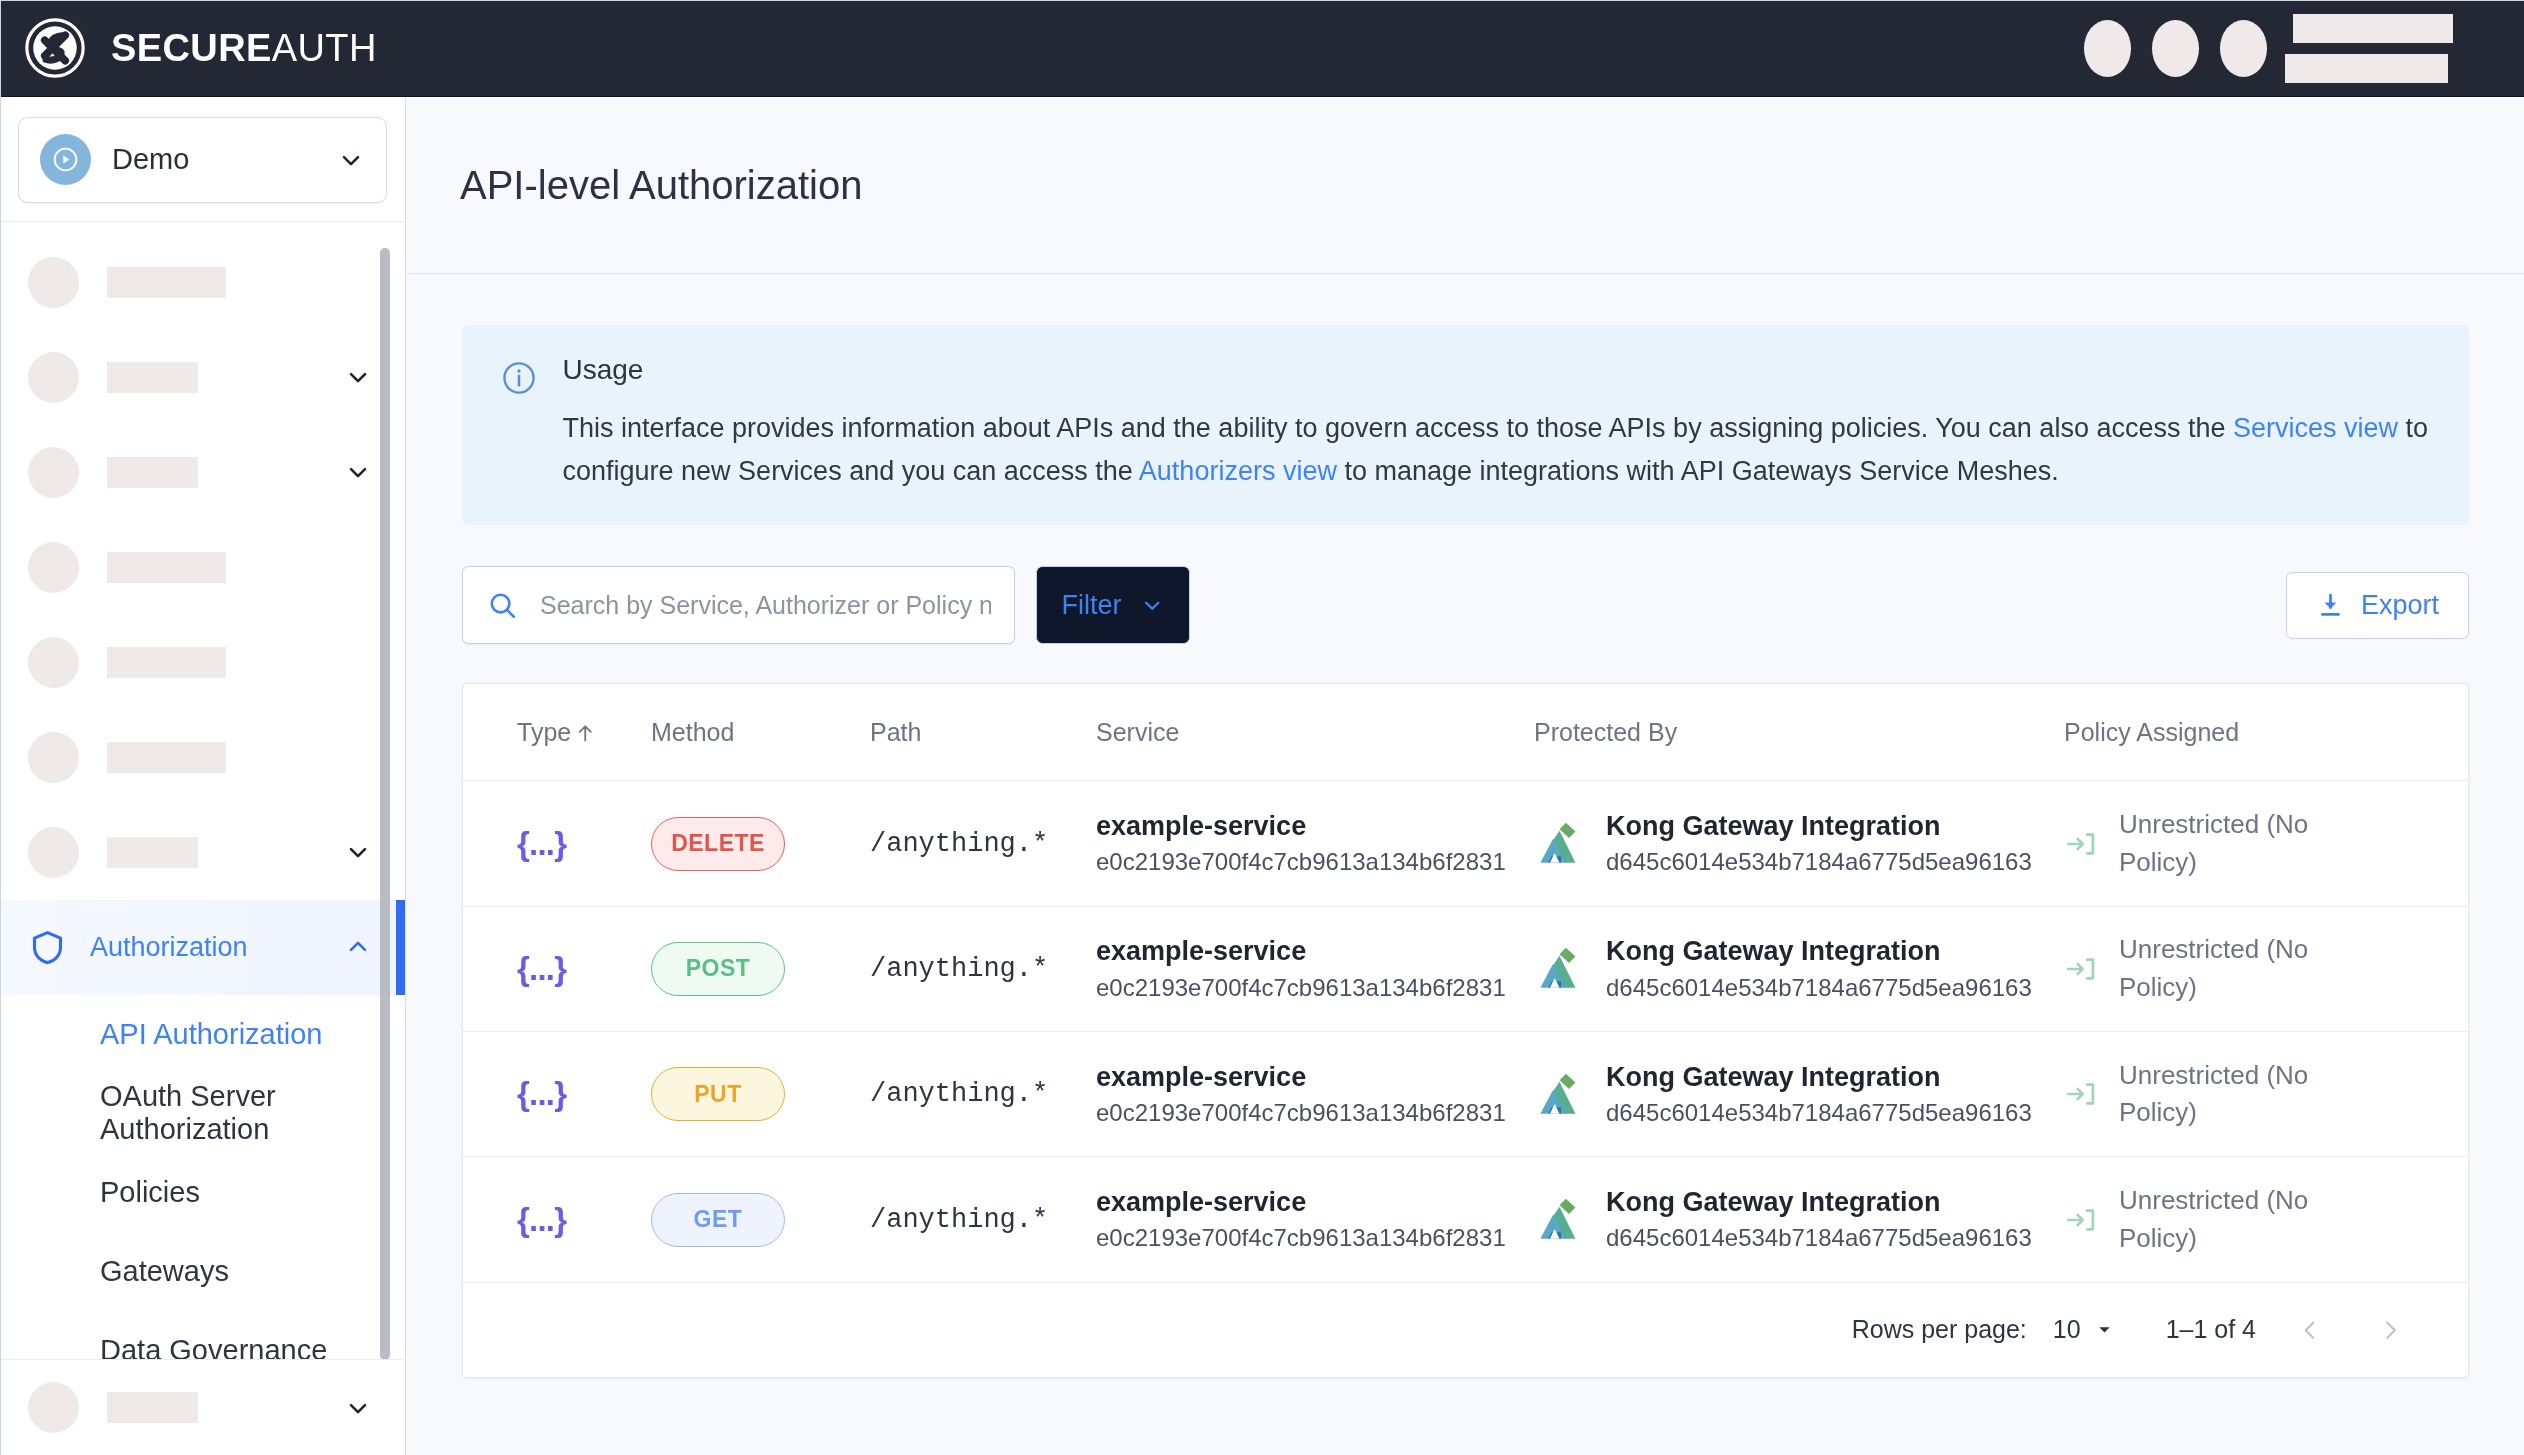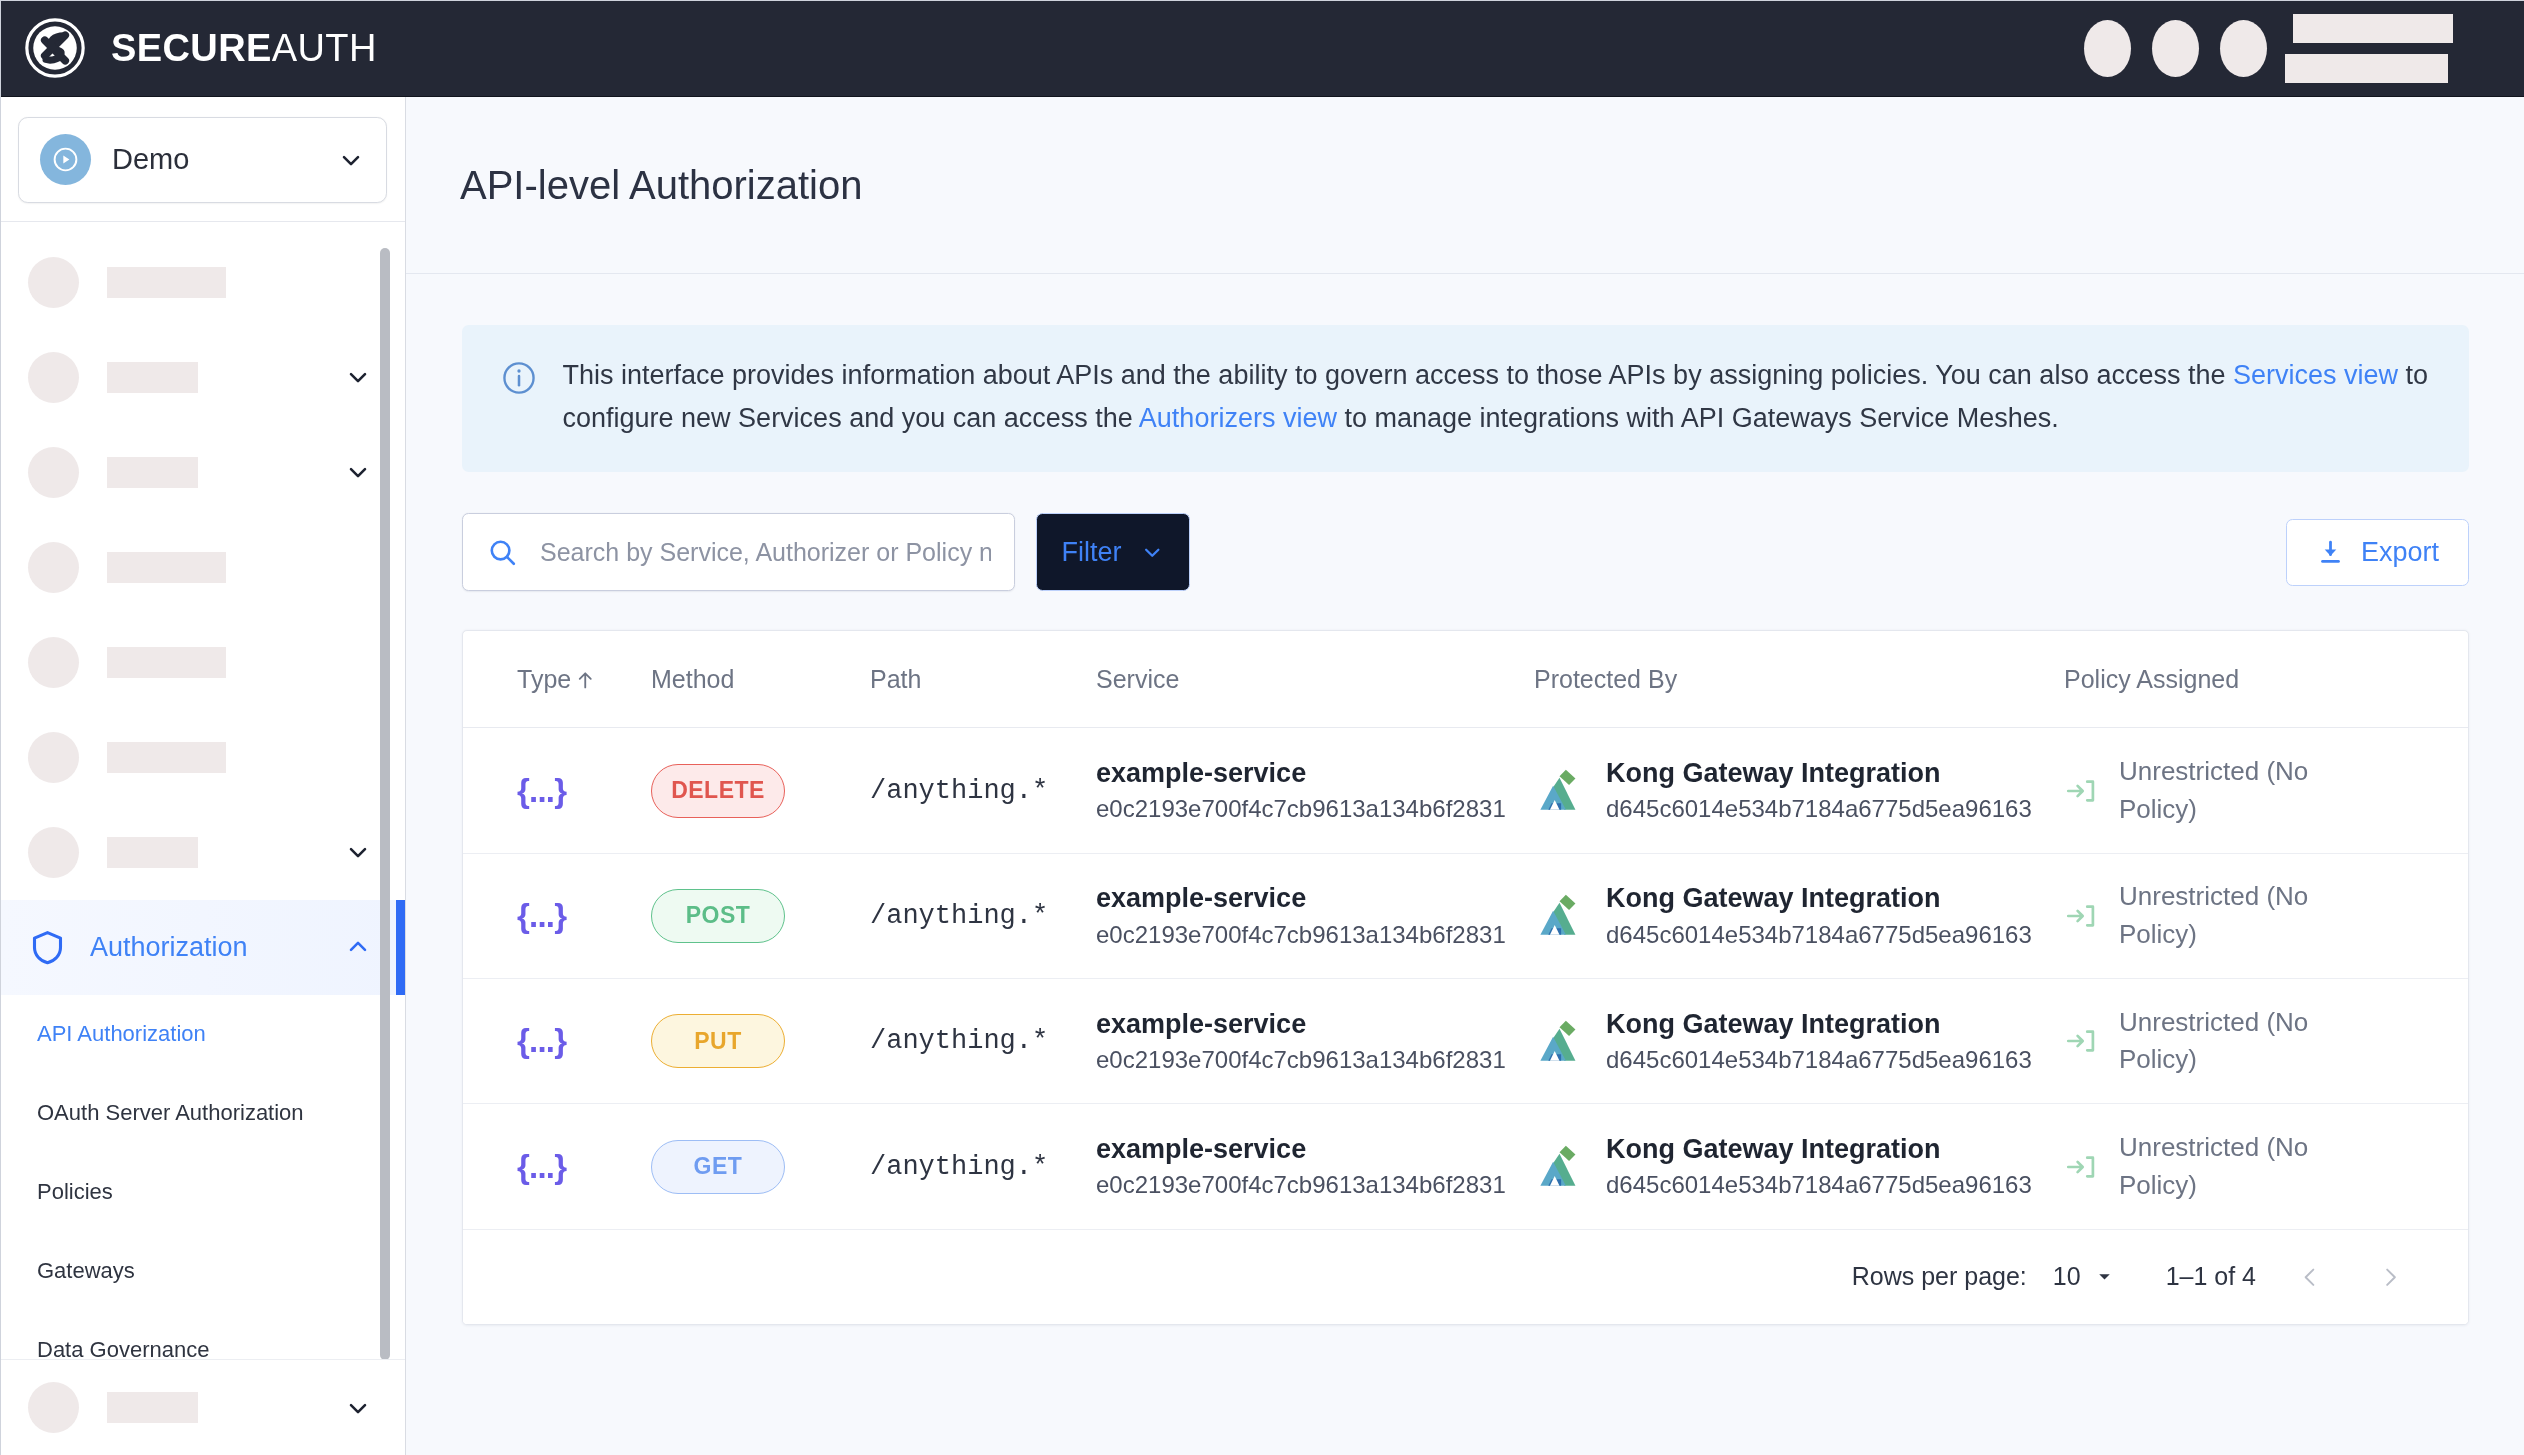--- a/index.html
+++ b/index.html
@@ -69,21 +69,21 @@
     background:linear-gradient(90deg,#f5f8ff 0%, #eff4ff 100%);
   }
   .nav-item.active::after {
     content:""; position:absolute; right:0; top:0; bottom:0;
     width:9px; background:#2f6bf5;
   }
   .nav-item .ico { width:39px; height:39px; flex:0 0 auto; }
   .nav-item .label { font-size:27px; color:#3f82f6; flex:1; }
   .sub-item {
     height:79px; display:flex; align-items:center;
-    padding-left:37px; font-size:22px; color:#2f3440;
+    padding-left:100px; font-size:29px; color:#2f3440;
   }
   .sub-item.sel { color:#3f82f6; }
 
   .nav-bottom { border-top:0.8px solid #eceef2; }
 
   .sb-track {
     position:absolute; right:7.4px; top:0; width:10.6px; height:100%;
   }
   .sb-thumb {
     position:absolute; right:7.4px; top:26px; width:10.6px; height:1112px;
@@ -343,20 +343,21 @@
 
     <div class="content">
 
       <div class="usage">
         <svg class="usage-info" viewBox="0 0 24 24">
           <circle cx="12" cy="12" r="9.2" fill="none" stroke="#5d8fd0" stroke-width="1.5"></circle>
           <circle cx="12" cy="7.6" r="1.05" fill="#5d8fd0"></circle>
           <path d="M12 10.8 V16.6" stroke="#5d8fd0" stroke-width="1.6" stroke-linecap="round"></path>
         </svg>
         <div class="usage-body">
+          <div class="usage-title">Usage</div>
           <div class="usage-text"><span>This interface provides information about APIs and the ability to govern access to those APIs by assigning policies. You can also access the </span><a href="#">Services view</a><span> to configure new Services and you can access the </span><a href="#">Authorizers view</a><span> to manage integrations with API Gateways Service Meshes.</span></div>
         </div>
       </div>
 
       <div class="toolbar">
         <div class="search-box">
           <svg viewBox="0 0 24 24">
             <circle cx="10.6" cy="10.6" r="6.4" fill="none" stroke="#3f82f6" stroke-width="1.9"></circle>
             <path d="M15.4 15.4 L20.2 20.2" stroke="#3f82f6" stroke-width="1.9" stroke-linecap="round"></path>
           </svg>

